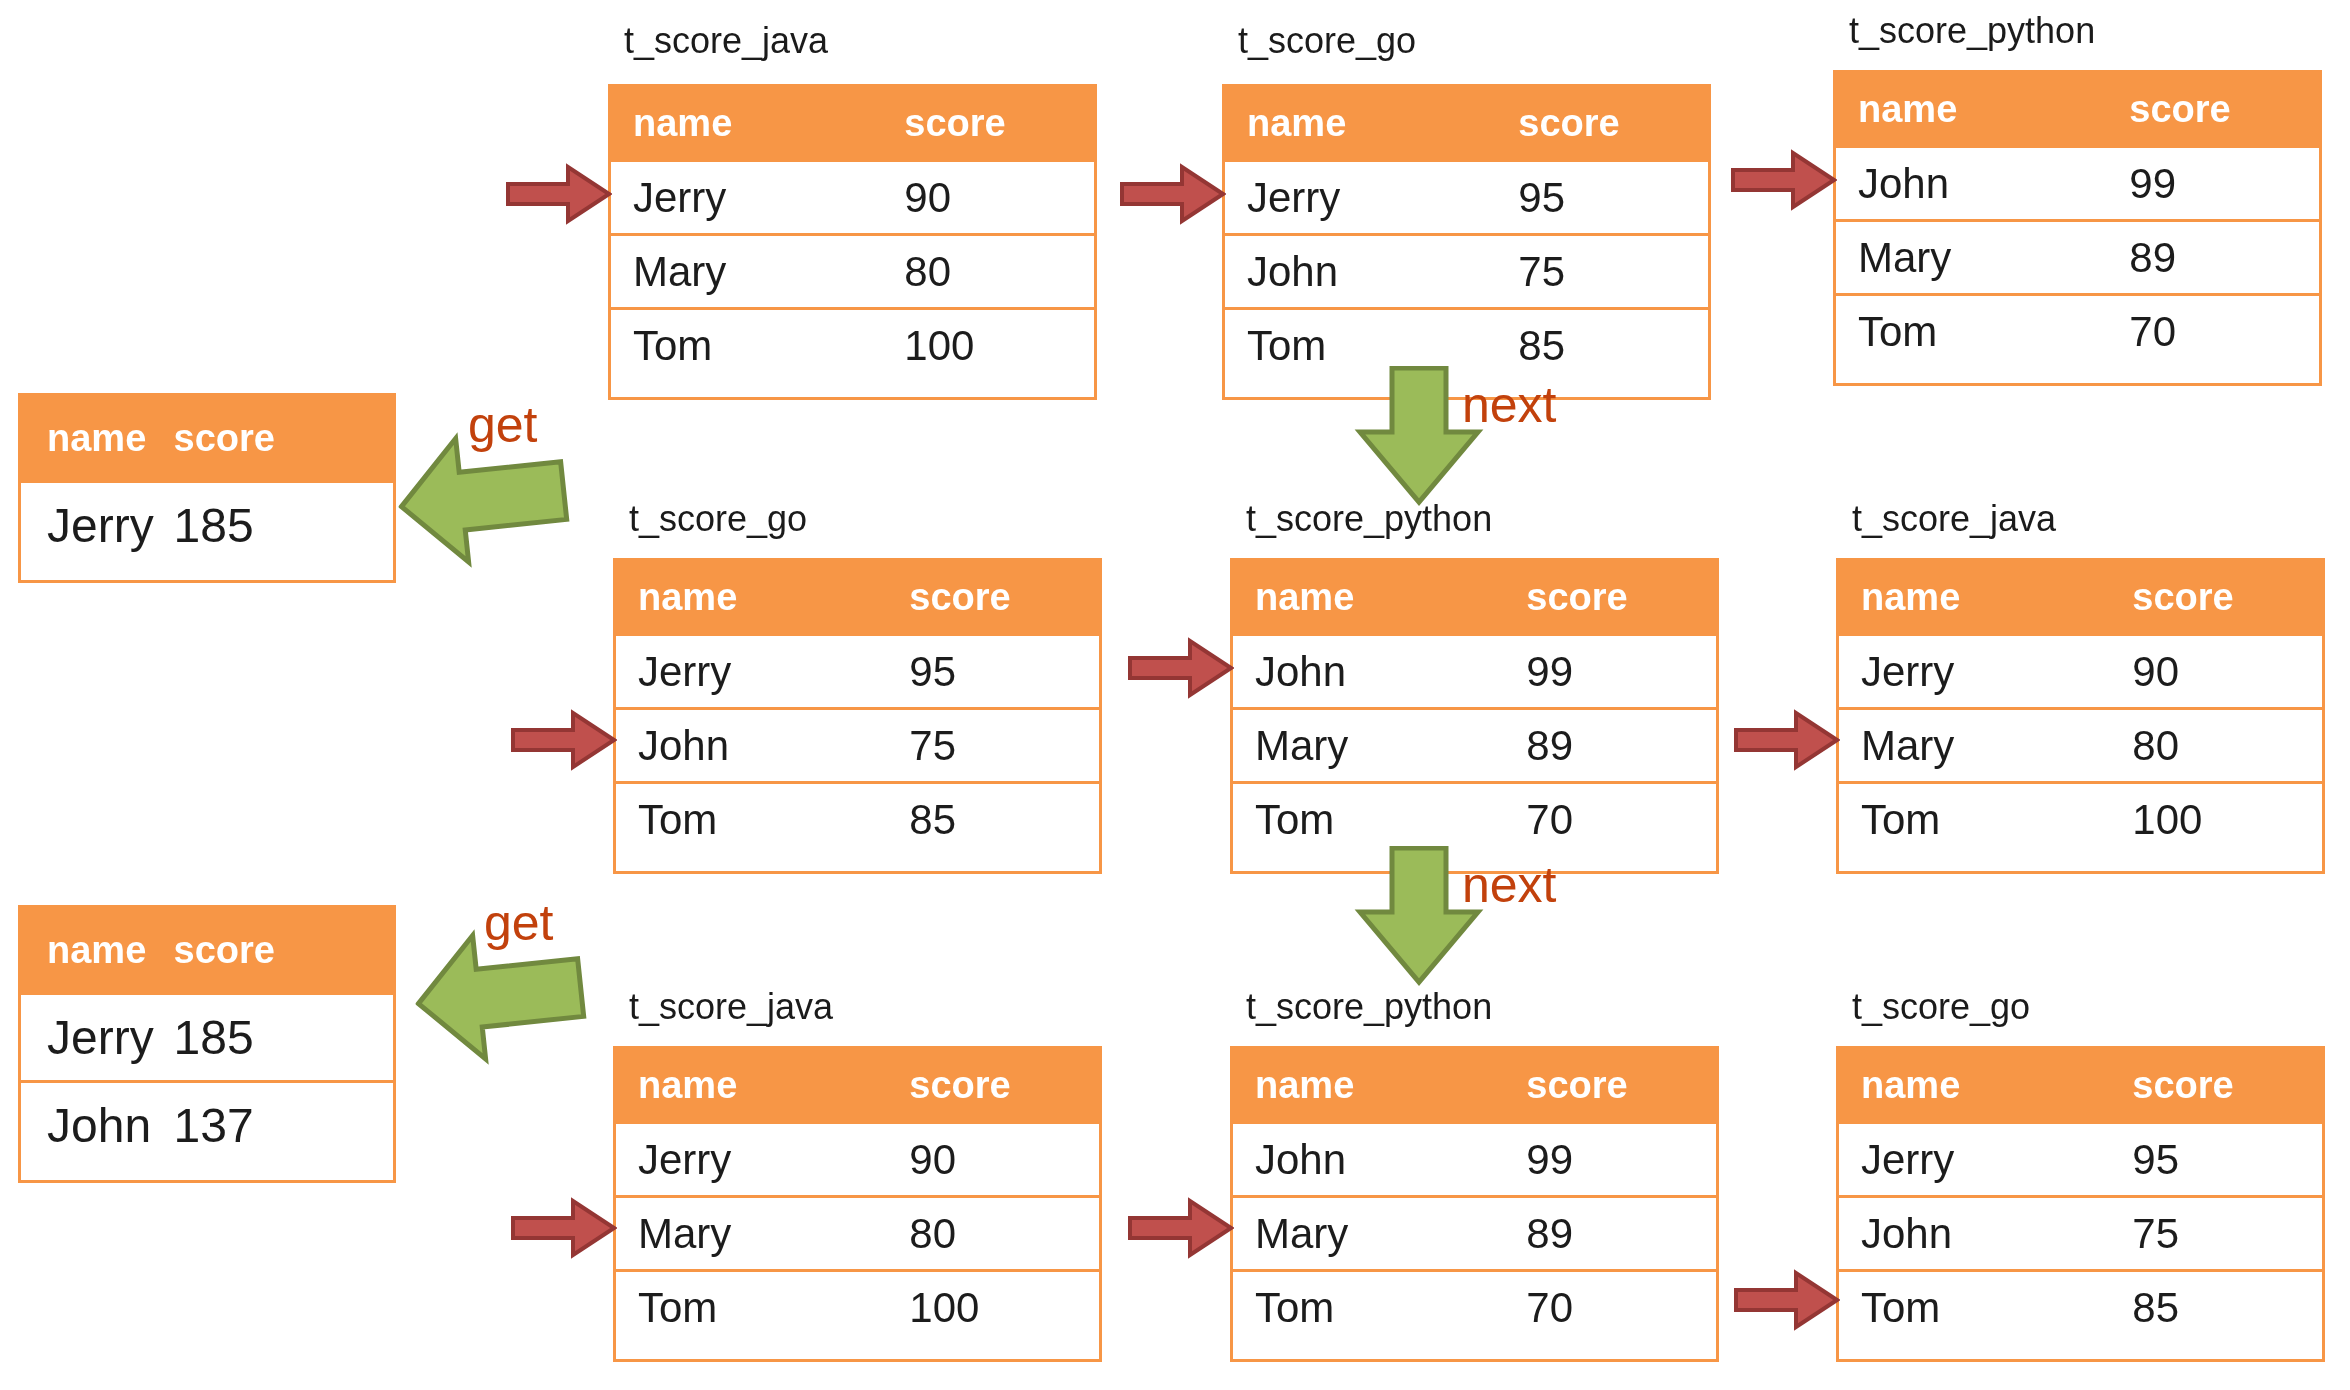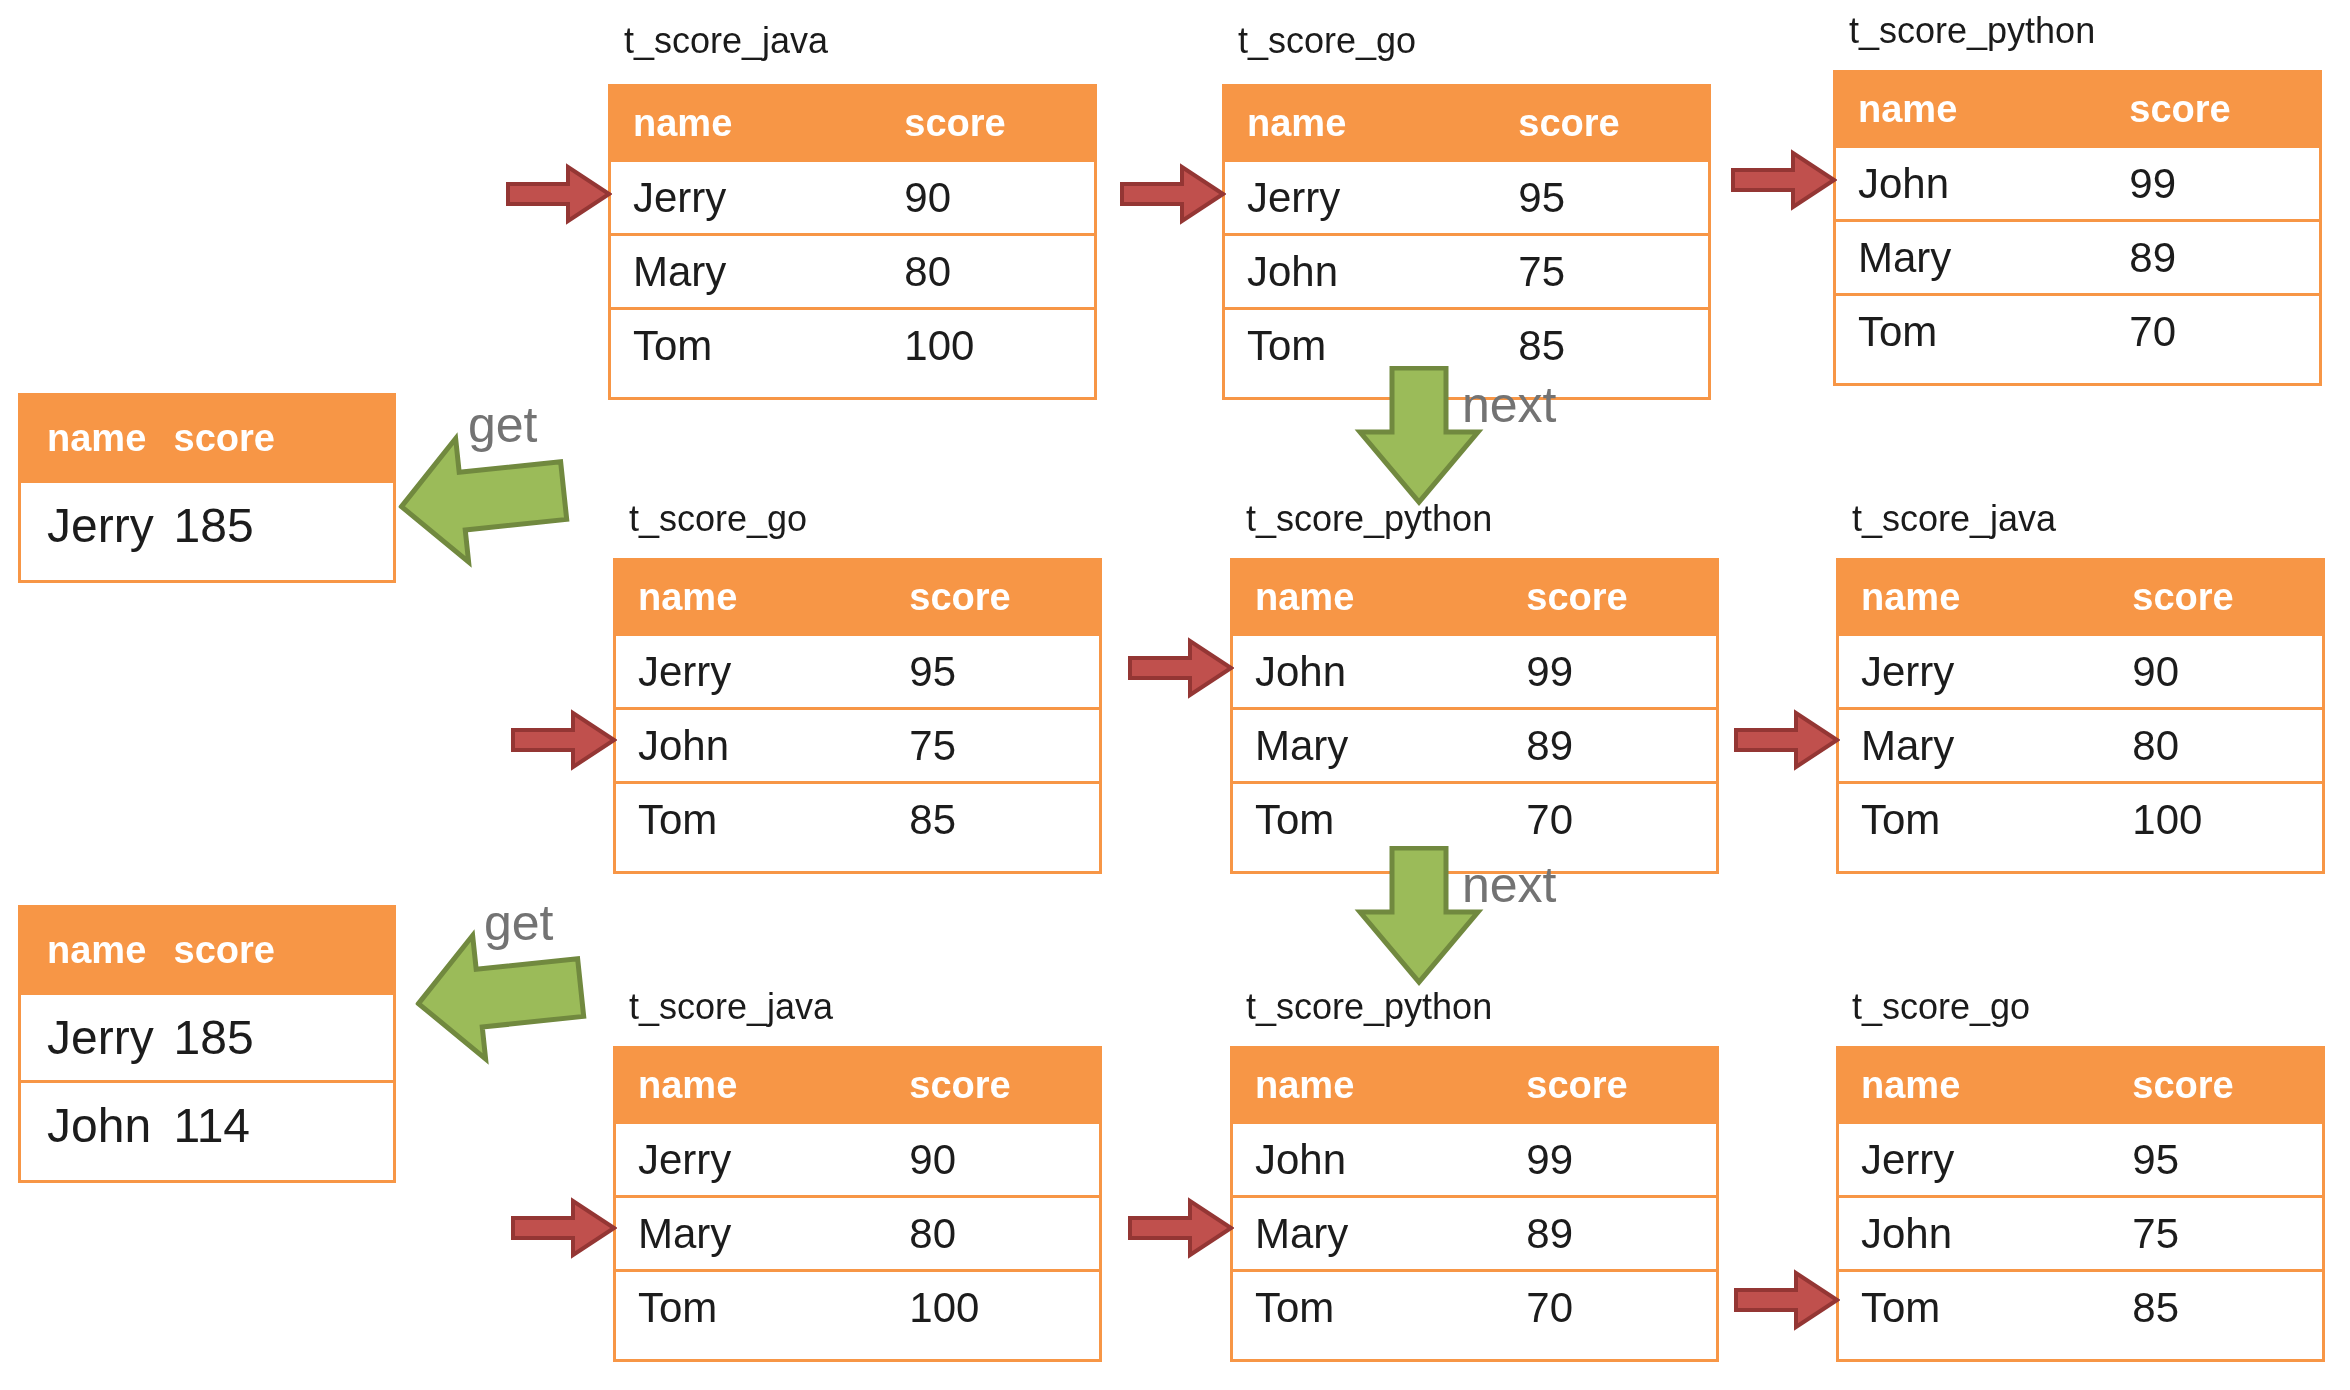--- a/index.html
+++ b/index.html
@@ -26,21 +26,21 @@
   .rhead { height:84px; background:#F79646; display:flex; align-items:center; }
   .rhead span { color:#fff; font-weight:700; font-size:38px; }
   .rrow { height:85px; border-top:3px solid #F79646; background:#fff;
           display:flex; align-items:center; font-size:48px; color:#1c1c1c; }
   .rpad { height:12px; background:#fff; }
   .rc1 { box-sizing:border-box; width:41%; padding-left:26px; white-space:nowrap; }
   .rc2 { flex:1; white-space:nowrap; }
   
   .arr { position:absolute; }
   .get-arr { transform:rotate(-6deg); }
-  .lbl { position:absolute; font-size:50px; color:#737373; white-space:nowrap; }
+  .lbl { position:absolute; font-size:50px; color:#c2410c; white-space:nowrap; }
 </style>
 </head>
 <body>
 
 <div class="ttitle" style="left:608px;top:10px">t_score_java</div>
 <div class="tbl" style="left:608px;top:84px">
   <div class="thead">
     <span class="c1">name</span>
     <span class="c2">score</span>
   </div>
@@ -212,21 +212,21 @@
   <div class="rhead">
     <span class="rc1">name</span>
     <span class="rc2">score</span>
   </div>
   <div class="rrow">
     <span class="rc1">Jerry</span>
     <span class="rc2">185</span>
   </div>
   <div class="rrow">
     <span class="rc1">John</span>
-    <span class="rc2">114</span>
+    <span class="rc2">137</span>
   </div>
   <div class="rpad"></div>
 </div>
 <svg class="arr get-arr" style="left:415px;top:925px" width="170" height="140" viewBox="0 0 170 140">
   <polygon points="3,70 64,8 64,42 166,42 166,100 64,100 64,132" fill="#9BBB59" stroke="#71893F" stroke-width="5"></polygon>
 </svg>
 <div class="lbl" style="left:484px;top:894px">get</div>
 
 <div class="ttitle" style="left:613px;top:976px">t_score_java</div>
 <div class="tbl" style="left:613px;top:1046px">

